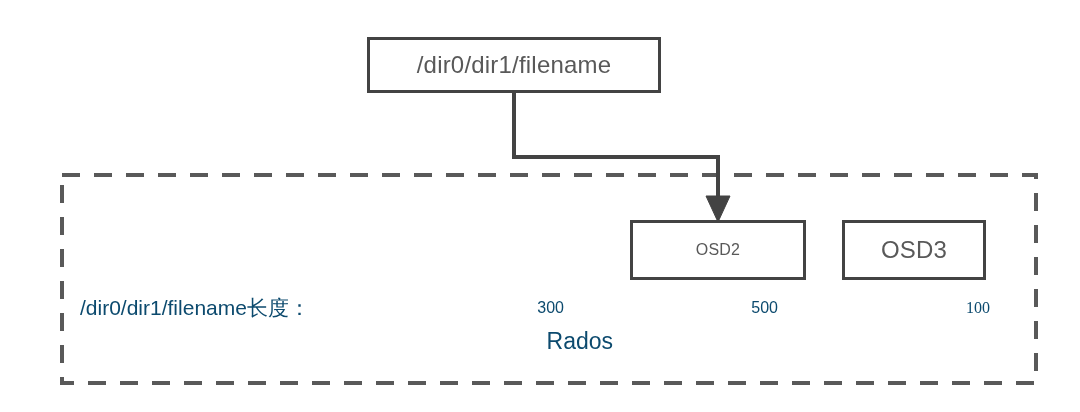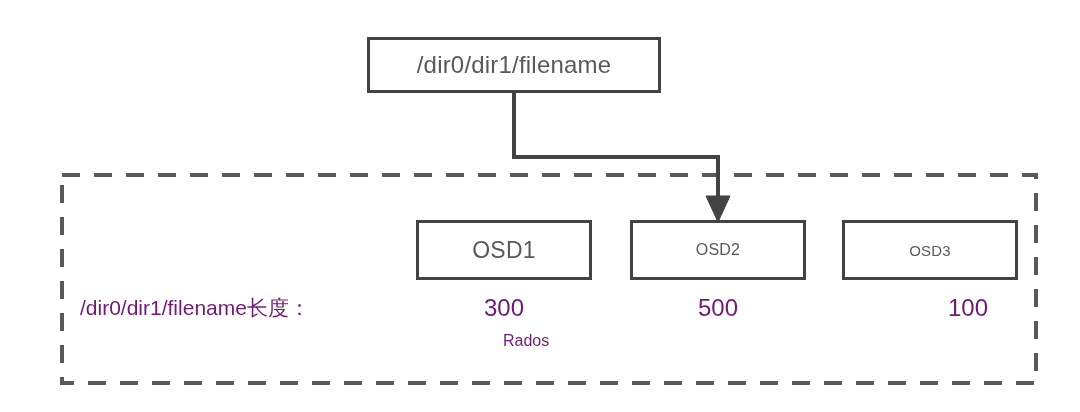--- a/index.html
+++ b/index.html
@@ -56,73 +56,70 @@
   #osd2-node {
     left: 622px;
     top: 220px;
     width: 176px;
     height: 60px;
     font-size: 16px;
   }
   #osd3-node {
     left: 834px;
     top: 220px;
-    width: 176px;
+    width: 144px;
     height: 60px;
-    font-size: 15px;
+    font-size: 24px;
   }
   .plain-label {
     position: absolute;
-    color: #701a75;
+    color: #0c4a6e;
     white-space: nowrap;
     font-size: 22px;
     line-height: 22px;
   }
   #length-label {
     left: 72px;
     top: 297px;
     font-size: 21px;
   }
   .size-label {
-    font-size: 24px;
+    font-size: 16px;
     top: 297px;
-    text-align: center;
+    text-align: right;
     width: 120px;
   }
   #size-osd1 { left: 436px; }
   #size-osd2 { left: 650px; }
-  #size-osd3 { left: 900px; }
+  #size-osd3 { left: 862px; font-family: Liberation Serif, serif; }
   #rados-label {
     left: 495px;
     top: 330px;
     width: 110px;
-    text-align: left;
-    font-size: 16px;
+    text-align: right;
+    font-size: 23px;
   }
 </style>
 </head>
 <body>
 
 <div id="canvas">
 
   <svg class="layer" viewBox="0 0 1080 412" xmlns="http://www.w3.org/2000/svg">
 
     <rect x="54" y="175" width="974" height="208" fill="none" stroke="#595959" stroke-width="4" stroke-dasharray="18,14" stroke-linecap="butt"></rect>
 
     <polyline points="506,93 506,157 710,157 710,206" fill="none" stroke="#434343" stroke-width="4" stroke-linejoin="miter" stroke-linecap="butt"></polyline>
     <polygon points="710,222 698,196 722,196" fill="#434343" stroke="#434343" stroke-width="1"></polygon>
   </svg>
 
   <div class="node-box" id="file-node">
     <span>/dir0/dir1/filename</span>
   </div>
 
-  <div class="node-box" id="osd1-node">
-    <span>OSD1</span>
-  </div>
 
   <div class="node-box" id="osd2-node">
     <span>OSD2</span>
   </div>
 
   <div class="node-box" id="osd3-node">
     <span>OSD3</span>
   </div>
 
   <div class="plain-label" id="length-label">/dir0/dir1/filename长度：</div>

